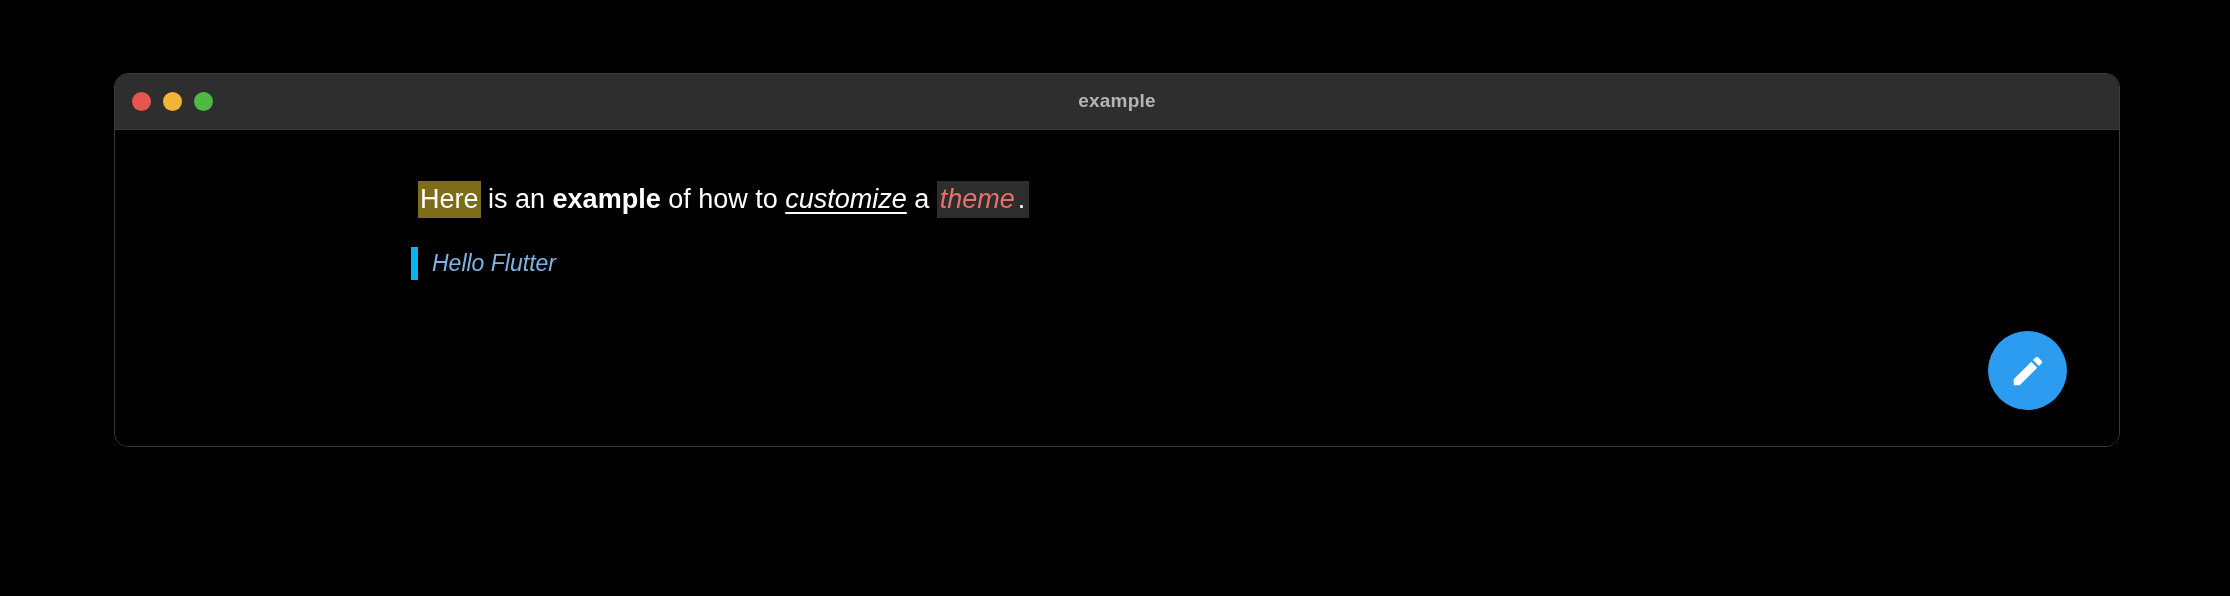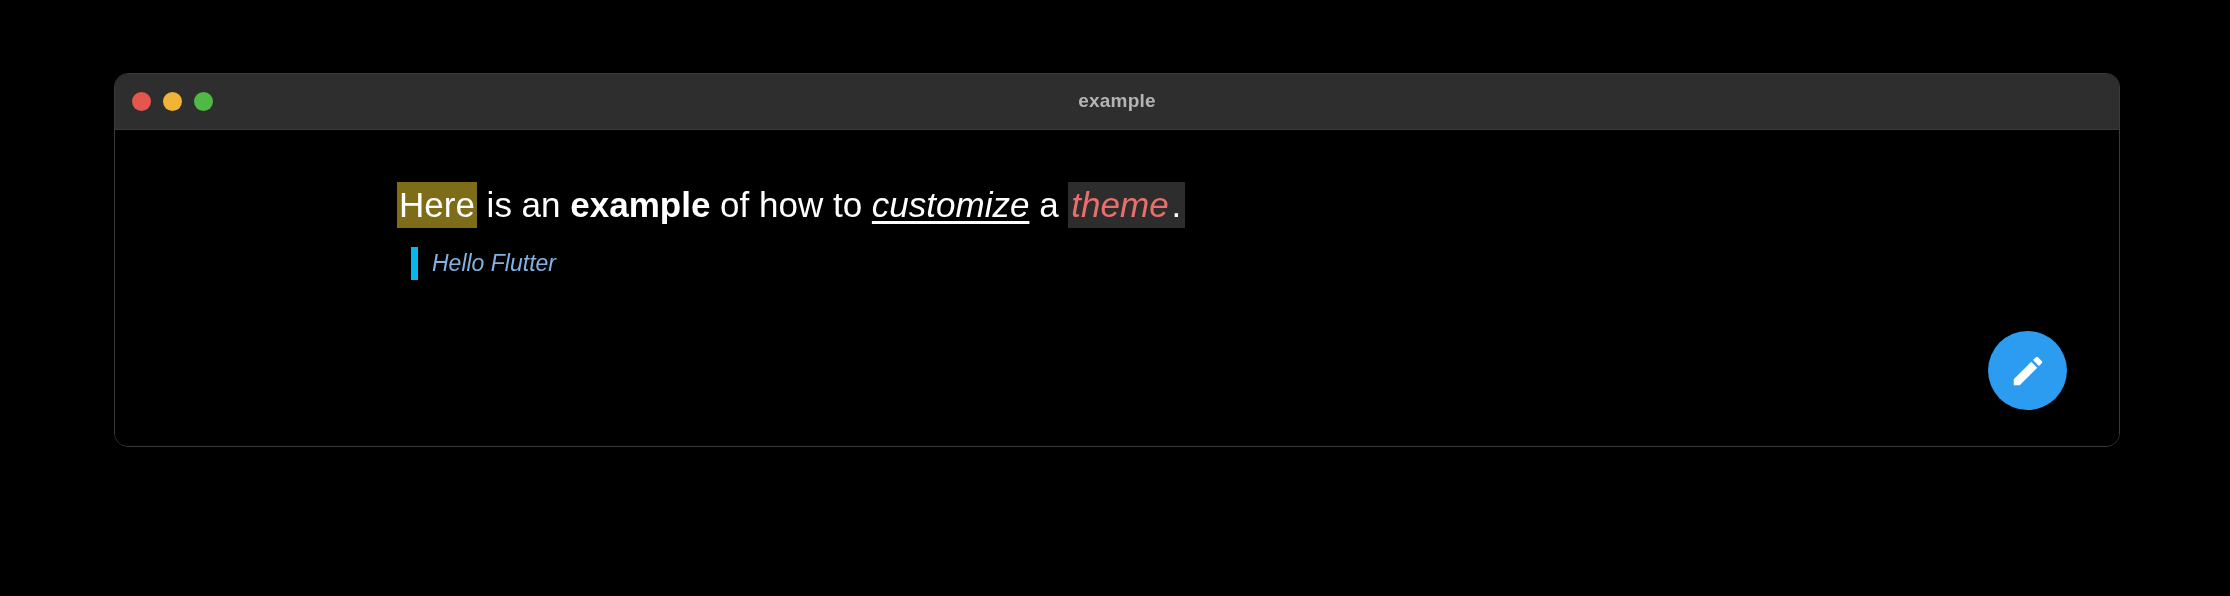--- a/index.html
+++ b/index.html
@@ -83,24 +83,25 @@
   }
 
   
   #content-area {
     position: absolute;
     left: 282px;
     top: 53px;
   }
 
   #rich-paragraph {
-    font-size: 35px;
+    font-size: 27px;
     line-height: 1.25;
     color: #ffffff;
     white-space: nowrap;
+    margin-left: 21px;
   }
 
   .seg-highlight {
     background: #7d6d19;
     color: #ffffff;
     padding: 3px 2px 4px 2px;
   }
 
   .seg-plain {
     color: #ffffff;

